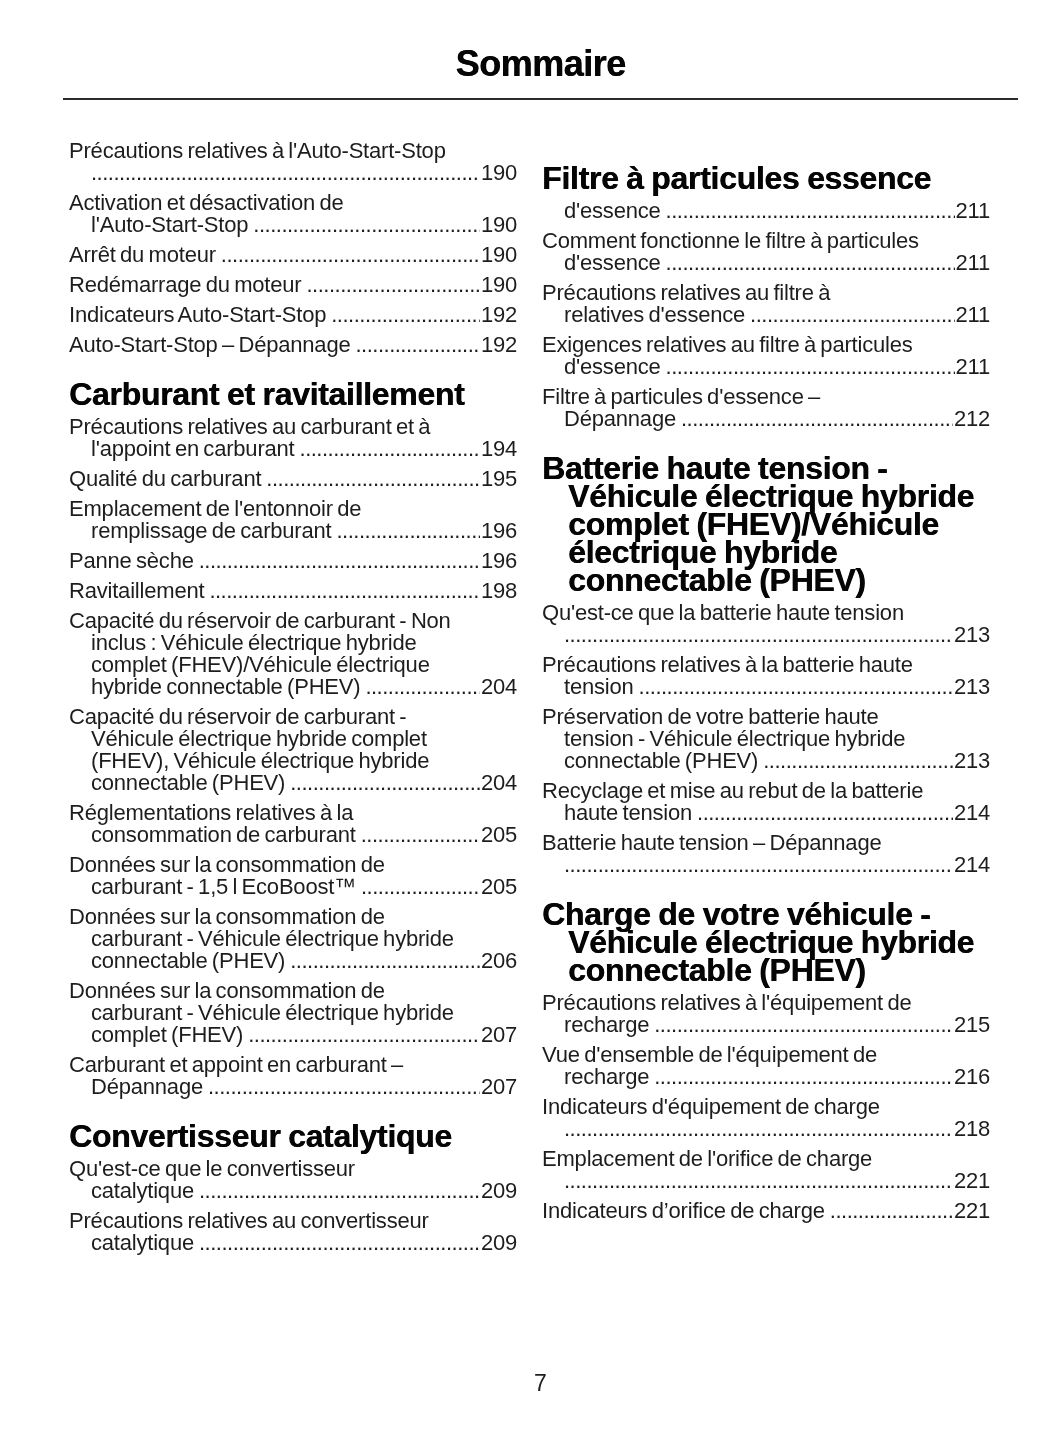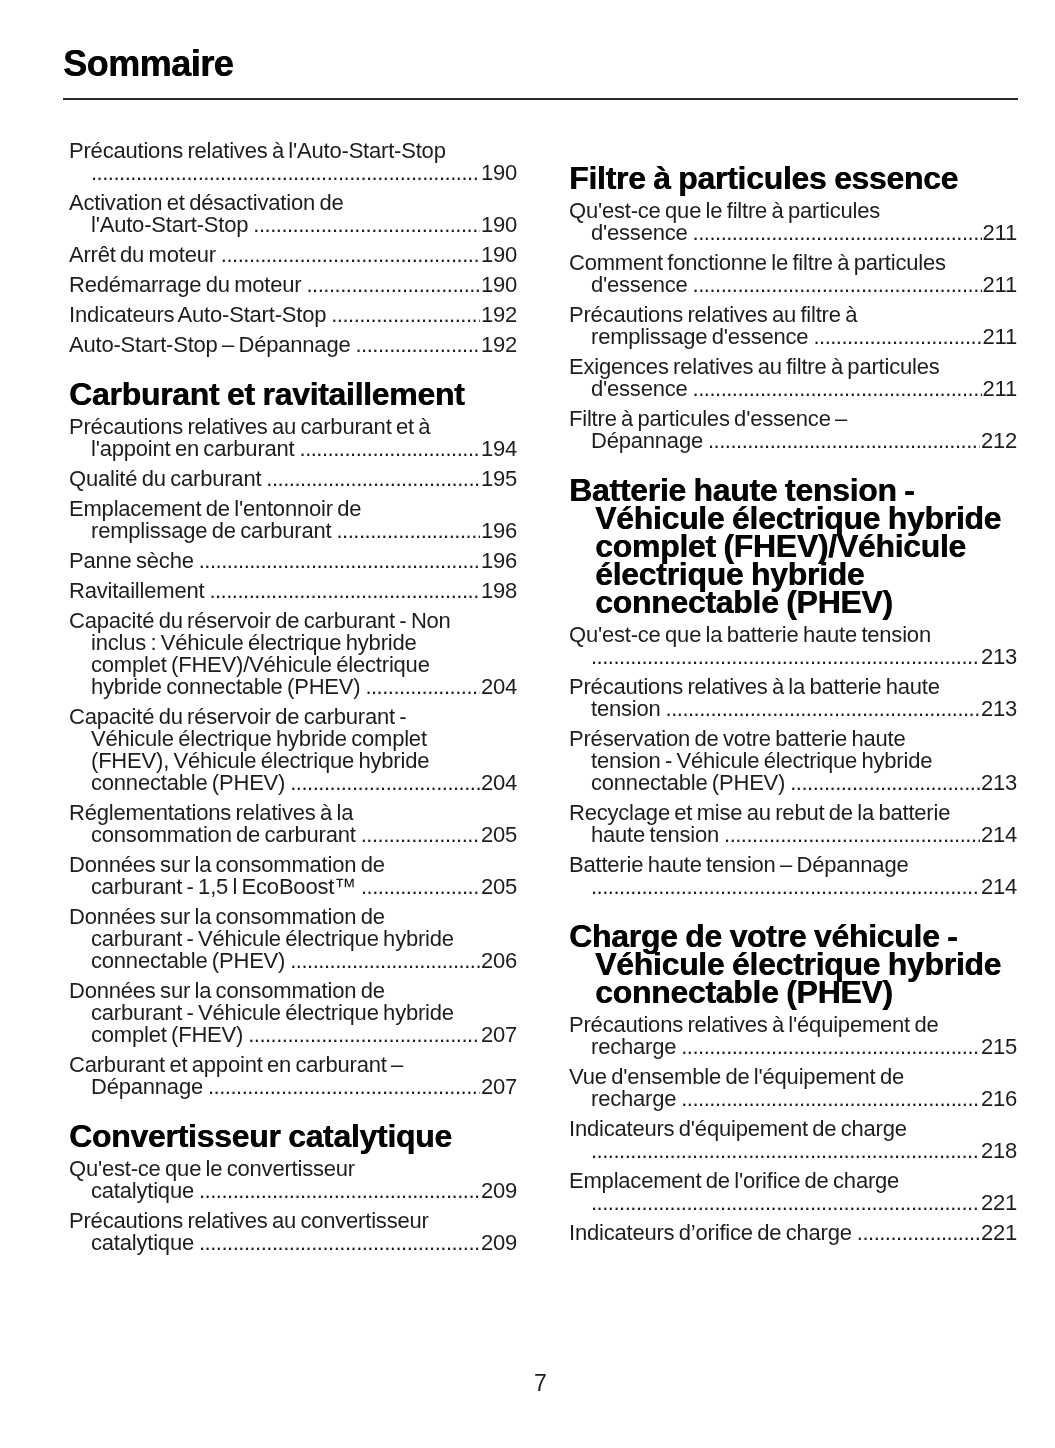--- a/index.html
+++ b/index.html
@@ -11,35 +11,36 @@
     color:#1d1d1d;
     overflow:hidden;
     margin:0 auto;
   }
   .content{
     margin:0 37px 0 63px; 
     padding-top:44px;
   }
   .page-title{
     margin:0;
+    text-align:center;
     font-size:36px;
     line-height:40px;
     font-weight:bold;
     letter-spacing:-0.5px;
     color:#050505;
     text-shadow:0.6px 0 0 currentColor;
   }
   .rule{
     margin-top:14px;
     height:2px;
     background:#2e2a2c;
   }
   .columns{
     display:flex;
-    gap:52px;
+    gap:25px;
     padding-left:6px;
     margin-top:40px;
   }
   .col{flex:0 0 448px;width:448px;}
   .toc-entry{margin:0 0 8px 0;}
   .toc-line{
     display:flex;
     align-items:baseline;
     line-height:22px;
     font-size:22px;
@@ -257,39 +258,38 @@
             </div>
           </div>
         </div>
       <div class="col" id="col-right">
           <div class="toc-entry">
           </div>
           <div class="toc-heading">
             <div class="h-line">Filtre à particules essence</div>
           </div>
           <div class="toc-entry">
-            <div class="toc-line">Qu'est-ce que le filtre à particules</div>
             <div class="toc-line indent">
               <span class="txt">d'essence</span>
               <span class="dots"></span>
               <span class="pg">211</span>
             </div>
           </div>
           <div class="toc-entry">
             <div class="toc-line">Comment fonctionne le filtre à particules</div>
             <div class="toc-line indent">
               <span class="txt">d'essence</span>
               <span class="dots"></span>
               <span class="pg">211</span>
             </div>
           </div>
           <div class="toc-entry">
             <div class="toc-line">Précautions relatives au filtre à</div>
             <div class="toc-line indent">
-              <span class="txt">remplissage d'essence</span>
+              <span class="txt">relatives d'essence</span>
               <span class="dots"></span>
               <span class="pg">211</span>
             </div>
           </div>
           <div class="toc-entry">
             <div class="toc-line">Exigences relatives au filtre à particules</div>
             <div class="toc-line indent">
               <span class="txt">d'essence</span>
               <span class="dots"></span>
               <span class="pg">211</span>

